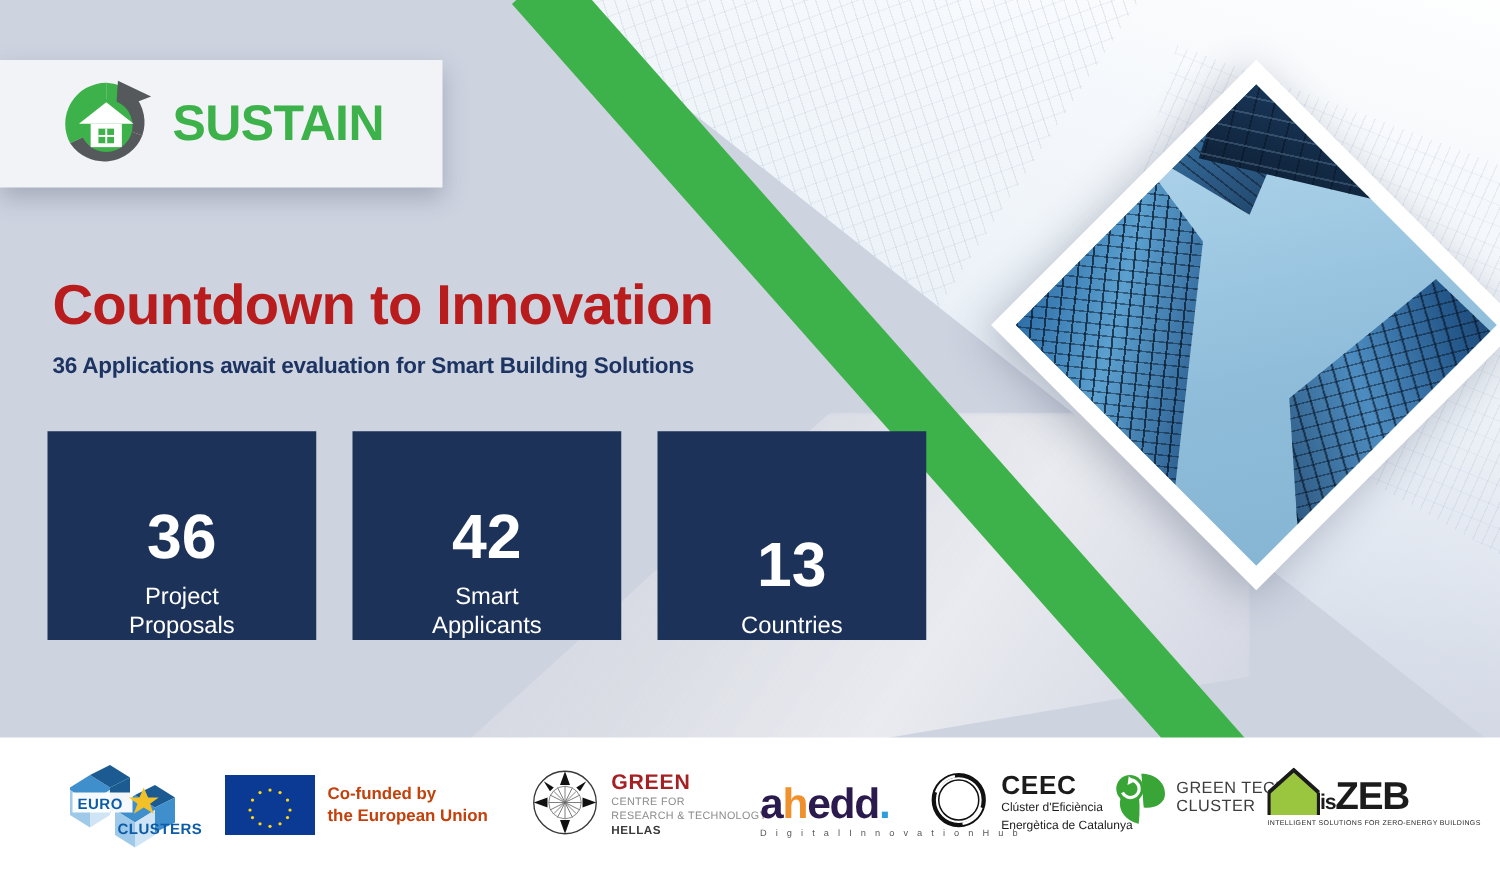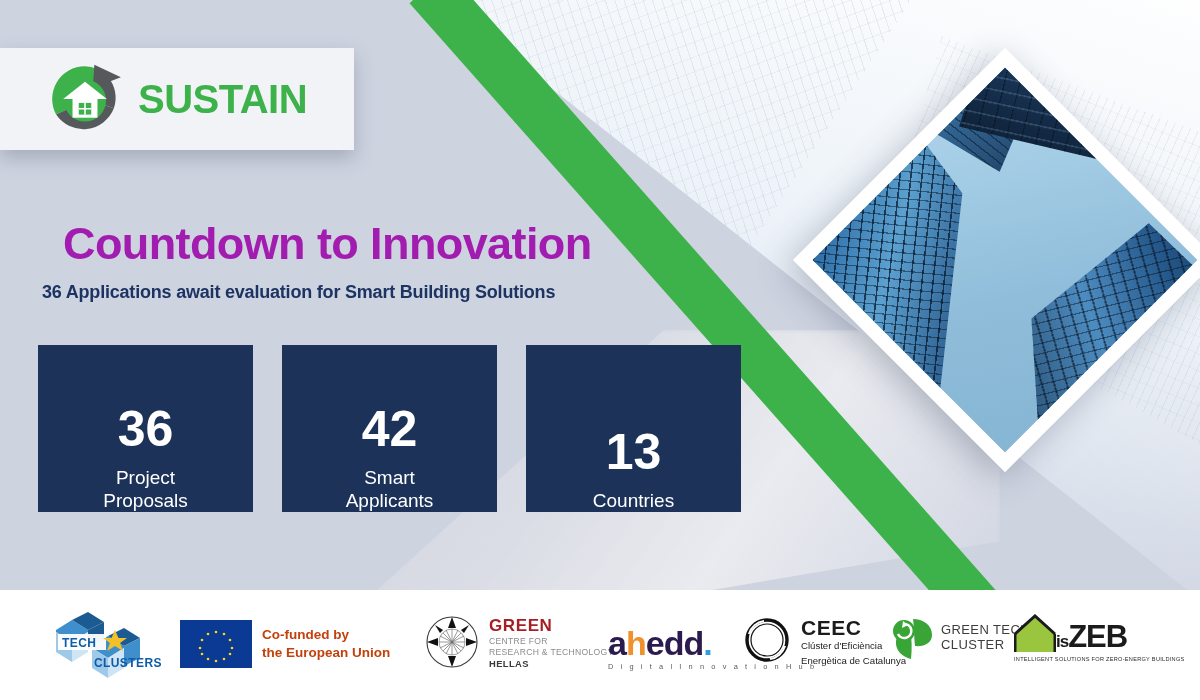--- a/index.html
+++ b/index.html
@@ -135,23 +135,22 @@
   .logo-mark{ width:78px; height:78px; position:relative; flex:0 0 78px; }
   .logo-word{
     font-size:40px; font-weight:bold; color:#3db14a; letter-spacing:-.5px;
   }
 
   
   .headline{
     position:absolute; left:42px; top:218px; z-index:5;
   }
   .title{
-    font-size:45px; font-weight:bold; color:#a21caf; letter-spacing:-.6px;
+    font-size:45px; font-weight:bold; color:#b91c1c; letter-spacing:-.6px;
     white-space:nowrap;
-    margin-left:21px;
   }
   .subtitle{
     margin-top:12px; font-size:18px; font-weight:bold; color:#1d3462;
     letter-spacing:-.2px; white-space:nowrap;
   }
 
   
   .stats{
     position:absolute; left:38px; top:345px; display:flex; gap:29px; z-index:5;
   }
@@ -298,21 +297,21 @@
         <polygon points="46,18 62,10 62,30 46,38" fill="#1b5b92"></polygon>
         <polygon points="50,34 66,24 82,34 82,36 66,46 50,36" fill="#3f8fcc"></polygon>
         <polygon points="66,24 82,16 98,26 82,34" fill="#1b5b92"></polygon>
         <polygon points="50,36 66,46 66,66 50,56" fill="#9ec9e8"></polygon>
         <polygon points="66,46 82,36 82,56 66,66" fill="#cfe4f4"></polygon>
         <polygon points="82,34 98,26 98,46 82,54" fill="#3f8fcc"></polygon>
         <rect x="16" y="22" width="48" height="16" fill="#ffffff" opacity="0.95"></rect>
         <rect x="44" y="40" width="58" height="16" fill="#ffffff" opacity="0.0"></rect>
         <polygon points="73,18 76.5,26 85,26 78,31 81,39 73,34 65,39 68,31 61,26 69.5,26" fill="#f2c028"></polygon>
       </svg>
-      <div class="ec-lbl" style="left:20px; top:24px;">TECH</div>
+      <div class="ec-lbl" style="left:20px; top:24px;">EURO</div>
       <div class="ec-lbl" style="left:52px; top:44px;">CLUSTERS</div>
     </div>
 
     <div class="logo-slot eu">
       <div class="eu-flag">
         <svg width="72" height="48" viewBox="0 0 72 48" aria-hidden="true">
           <rect width="72" height="48" fill="#0a3a93"></rect>
           <g fill="#ffd617">
             <circle cx="36" cy="12" r="1.3"></circle>
               <circle cx="44" cy="14" r="1.3"></circle>

